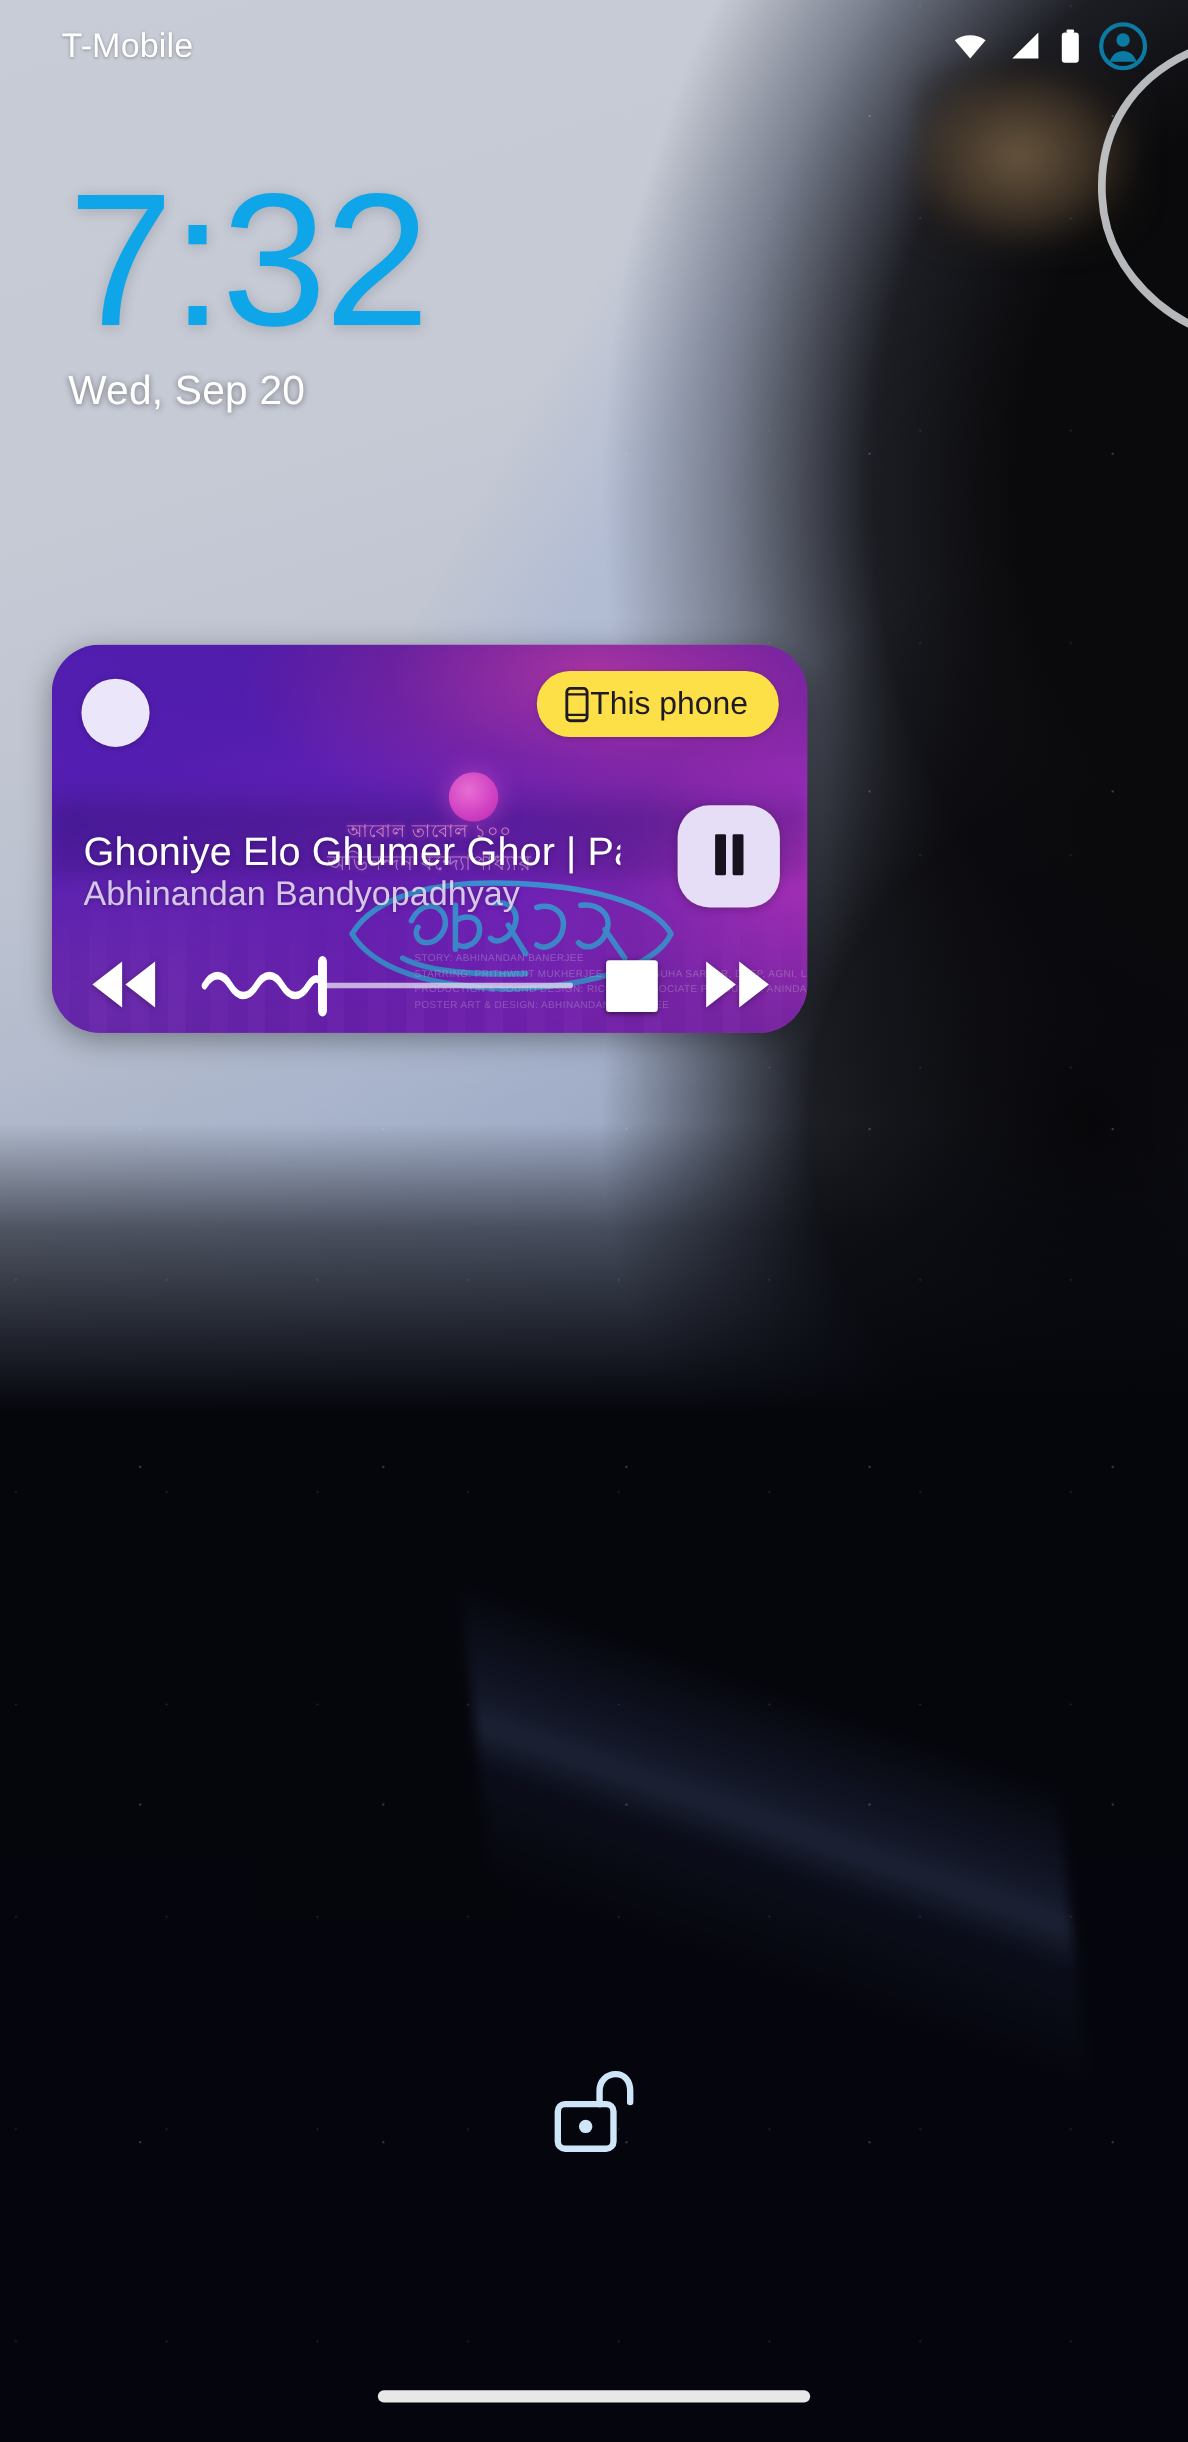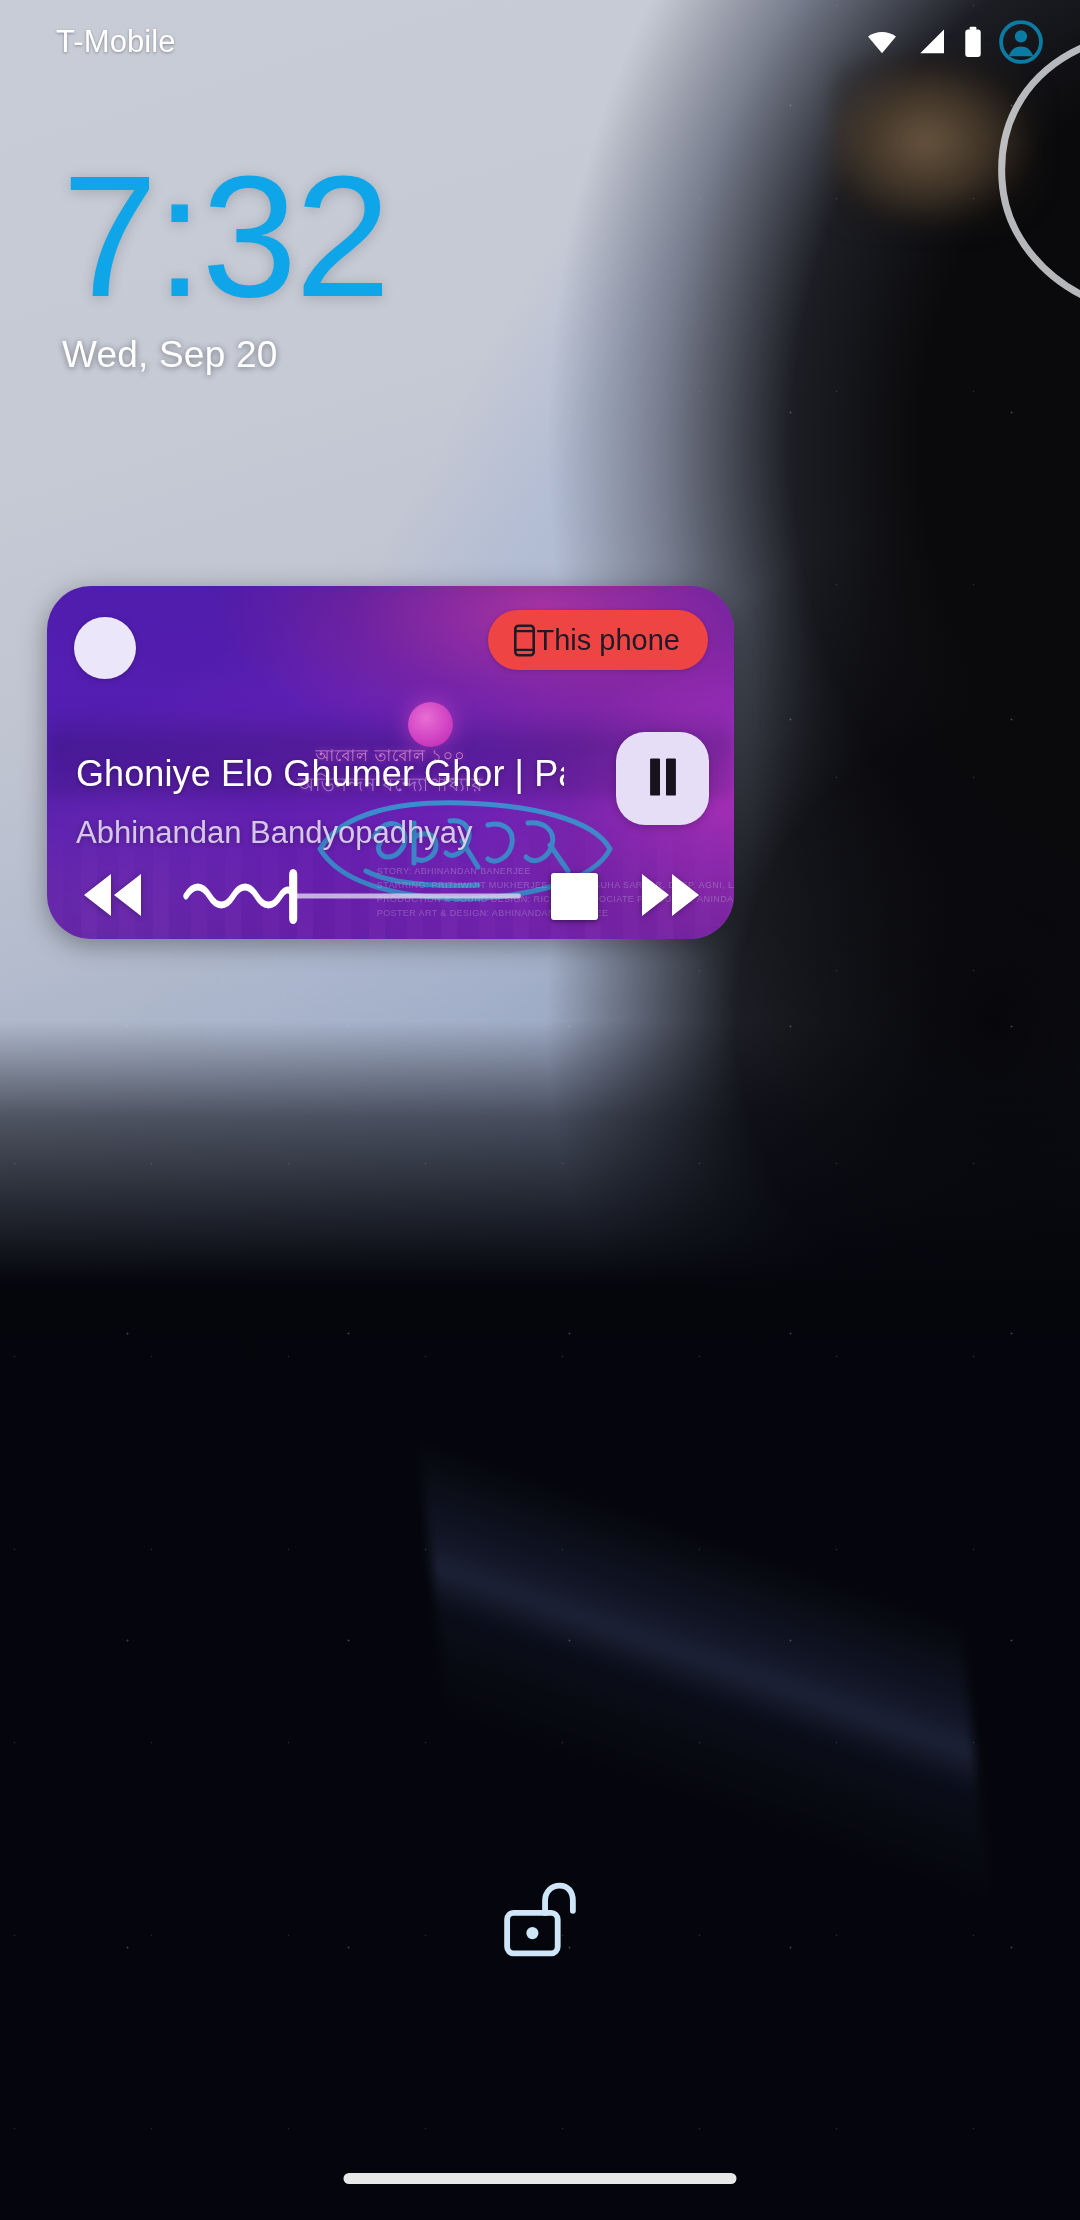--- a/index.html
+++ b/index.html
@@ -169,35 +169,35 @@
   #media-content{ position:absolute; inset:0; }
   #app-icon{
     position:absolute; left:27px; top:31px; width:62px; height:62px;
     border-radius:50%; background:#ece6fb;
     box-shadow:0 1px 6px rgba(0,0,0,.22);
   }
   #device-chip{
     position:absolute; right:26px; top:24px; height:60px;
     display:flex; align-items:center; gap:0;
     padding:0 28px 0 24px; border-radius:32px;
-    background:#ef4444; color:#1f1a26; font-size:29px;
+    background:#fde047; color:#1f1a26; font-size:29px;
     box-shadow:0 1px 5px rgba(0,0,0,.18);
   }
   #device-chip svg{ display:block; }
 
   #titleblock{
     position:absolute; left:29px; top:167px; right:170px;
   }
   #track-title{
     font-size:36px; color:#ffffff; font-weight:400; white-space:nowrap;
     overflow:hidden; letter-spacing:.1px;
     text-shadow:0 1px 5px rgba(0,0,0,.30);
   }
   #track-artist{
-    margin-top:20px; font-size:31px; color:rgba(231,222,245,0.88);
+    margin-top:0; font-size:31px; color:rgba(231,222,245,0.88);
     white-space:nowrap; overflow:hidden;
     text-shadow:0 1px 5px rgba(0,0,0,.30);
   }
 
   #playpause{
     position:absolute; right:25px; top:146px;
     width:93px; height:93px; border-radius:29px;
     background:#e6ddf6; border:none; cursor:pointer;
     display:flex; align-items:center; justify-content:center;
     box-shadow:0 2px 8px rgba(0,0,0,.22);

